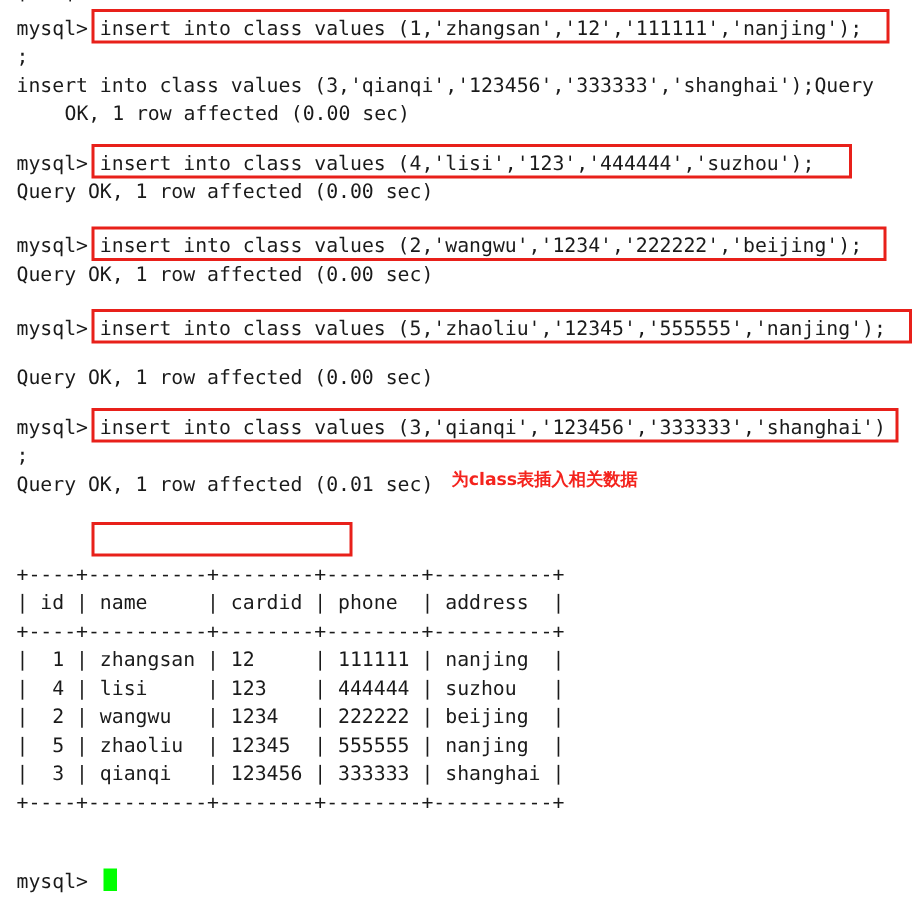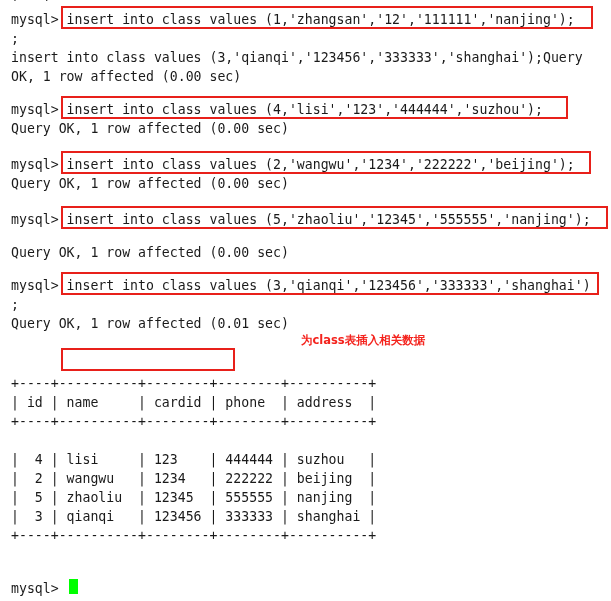--- a/index.html
+++ b/index.html
@@ -58,21 +58,20 @@
 
   
   .annot {
     position: absolute;
     color: #f4231d;
     font-family: "DejaVu Sans", "Liberation Sans", sans-serif;
     font-size: 11.5px;
     font-weight: bold;
     white-space: pre;
     letter-spacing: 0px;
-    margin-top: 21px;
   }
 
   
   .cursor-block {
     position: absolute;
     width: 9px;
     height: 15px;
   }
 
   .watermark {
@@ -89,21 +88,21 @@
 
 <div id="terminal" style="background: rgb(255, 255, 255); color: rgb(26, 26, 26);">
 
   
   <div class="line clip-top" style="top:-6px;">',  '</div>
 
   
   <div class="line" style="top:10px;"><span>mysql&gt;</span><span> insert into class values (1,'zhangsan','12','111111','nanjing');</span></div>
   <div class="line" style="top:29px;">;</div>
   <div class="line" style="top:48px;">insert into class values (3,'qianqi','123456','333333','shanghai');Query</div>
-  <div class="line" style="top:67px;">OK, 1 row affected (0.00 sec)</div>
+  <div class="line" style="top:67px;margin-left:32px;">OK, 1 row affected (0.00 sec)</div>
 
   
   <div class="line" style="top:100px;"><span>mysql&gt;</span><span> insert into class values (4,'lisi','123','444444','suzhou');</span></div>
   <div class="line" style="top:119px;">Query OK, 1 row affected (0.00 sec)</div>
 
   
   <div class="line" style="top:155px;"><span>mysql&gt;</span><span> insert into class values (2,'wangwu','1234','222222','beijing');</span></div>
   <div class="line" style="top:174px;">Query OK, 1 row affected (0.00 sec)</div>
 
   
@@ -114,20 +113,21 @@
   <div class="line" style="top:276px;"><span>mysql&gt;</span><span> insert into class values (3,'qianqi','123456','333333','shanghai')</span></div>
   <div class="line" style="top:295px;">;</div>
   <div class="line" style="top:314px;">Query OK, 1 row affected (0.01 sec)</div>
 
   
 
   
   <div class="line" style="top:374px;">+----+----------+--------+--------+----------+</div>
   <div class="line" style="top:393px;">| id | name     | cardid | phone  | address  |</div>
   <div class="line" style="top:412px;">+----+----------+--------+--------+----------+</div>
+  <div class="line" style="top:431px;">|  1 | zhangsan | 12     | 111111 | nanjing  |</div>
   <div class="line" style="top:450px;">|  4 | lisi     | 123    | 444444 | suzhou   |</div>
   <div class="line" style="top:469px;">|  2 | wangwu   | 1234   | 222222 | beijing  |</div>
   <div class="line" style="top:488px;">|  5 | zhaoliu  | 12345  | 555555 | nanjing  |</div>
   <div class="line" style="top:507px;">|  3 | qianqi   | 123456 | 333333 | shanghai |</div>
   <div class="line" style="top:526px;">+----+----------+--------+--------+----------+</div>
 
   
   <div class="line" style="top:579px;">mysql&gt;</div>
   <div class="cursor-block" style="left: 66px; top: 579px; background: rgb(0, 255, 0);"></div>
 

